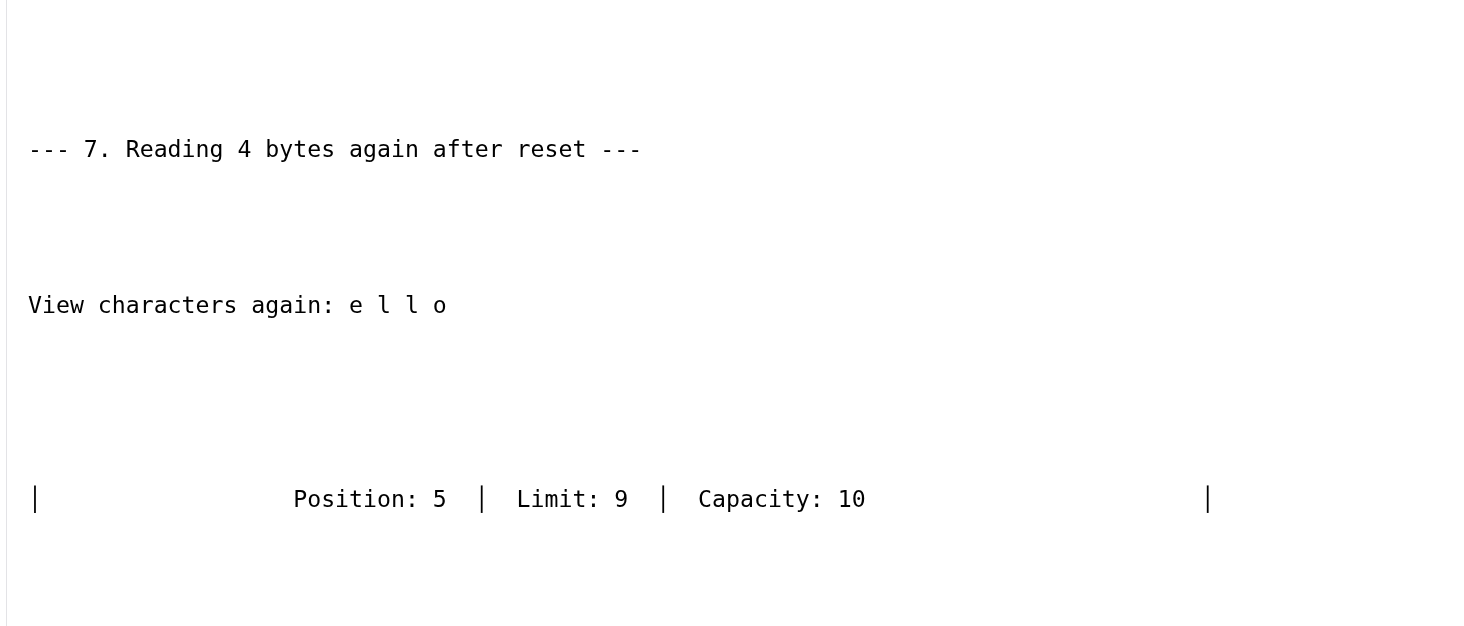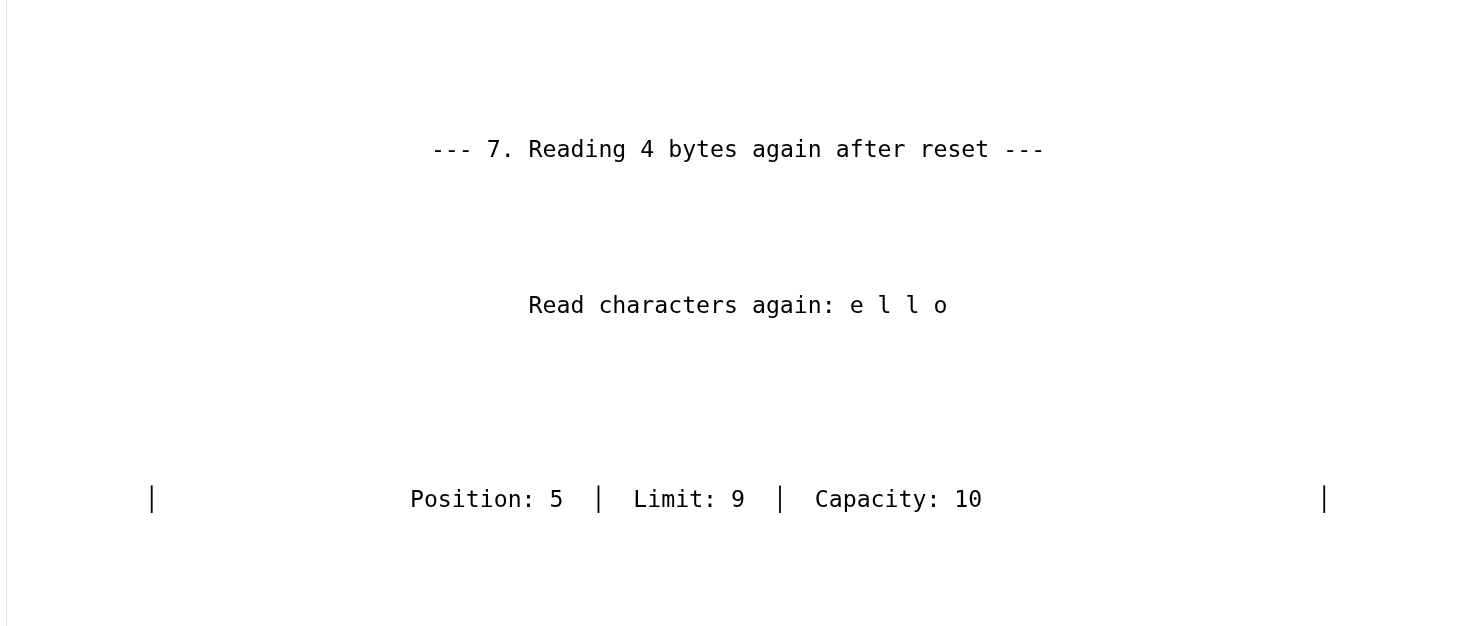--- a/index.html
+++ b/index.html
@@ -35,33 +35,32 @@
     line-height: 38.8px;
     white-space: pre;
     letter-spacing: 0;
     font-family: "DejaVu Sans Mono", "Liberation Mono", monospace;
   }
 
   .line {
     white-space: pre;
     display: block;
     min-height: 38.8px;
-    text-align: center;
   }
 </style>
 </head>
 <body>
 
 <div class="gutter-rule"></div>
 
 <div class="console">
 
   <span class="line">--- 7. Reading 4 bytes again after reset ---</span>
 
-  <span class="line">Read characters again: e l l o</span>
+  <span class="line">View characters again: e l l o</span>
 
 
   <span class="line">│                  Position: 5  │  Limit: 9  │  Capacity: 10                        │</span>
 
   
 
   
 
   
 

